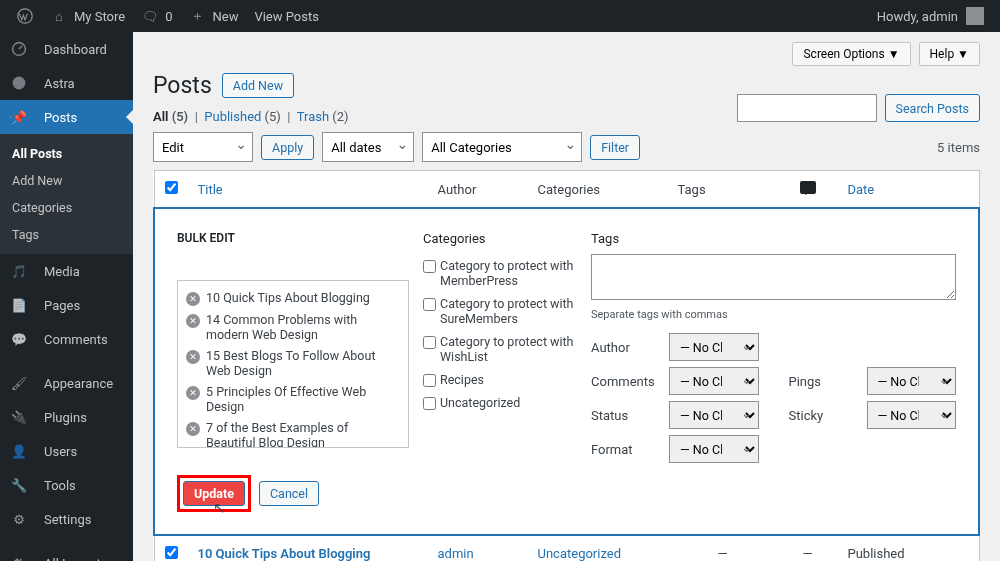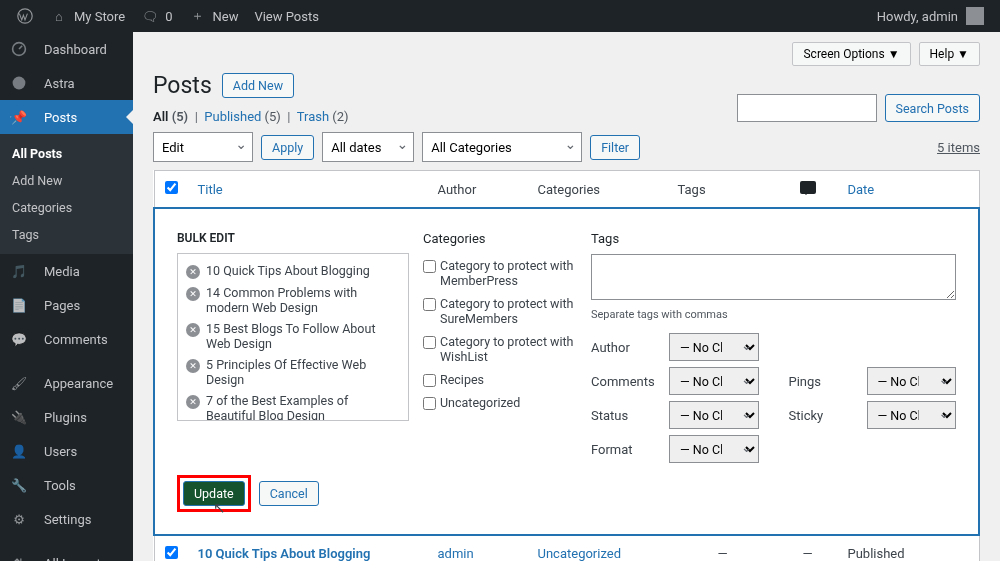--- a/index.html
+++ b/index.html
@@ -23,50 +23,50 @@
 .sidebar .submenu .sub.active { color: #fff; font-weight: 700; }
 .m-icon { width: 18px; height: 18px; display: inline-flex; align-items: center; justify-content: center; opacity: 0.7; }
 .sidebar .menu-item.active .m-icon { opacity: 1; }
 
 .main { flex: 1; padding: 10px 20px 0 20px; overflow: auto; position: relative; }
 .top-actions { display: flex; gap: 8px; justify-content: flex-end; }
 .screen-opt { border: 1px solid #c3c4c7; background: #f6f7f7; padding: 4px 10px; font-size: 12px; cursor: pointer; border-radius: 2px; }
 .page-title { display: flex; align-items: center; gap: 10px; margin-top: 6px; }
 .page-title h1 { font-size: 23px; font-weight: 400; color: #1d2327; }
 .btn { display: inline-block; border: 1px solid #2271b1; color: #2271b1; background: #f6f7f7; padding: 4px 10px; font-size: 12.5px; border-radius: 3px; cursor: pointer; }
-.btn.primary { background: #14532d; color: #fff; }
+.btn.primary { background: #ef4444; color: #fff; font-weight: bold; }
 
 .subsubsub { margin: 10px 0 8px; font-size: 13px; color: #646970; }
 .subsubsub a { color: #2271b1; text-decoration: none; }
 .subsubsub .current { color: #1d2327; font-weight: 600; }
 .subsubsub .count { color: #50575e; }
 
 .search-row { display: flex; justify-content: flex-end; gap: 8px; margin-top: -38px; margin-bottom: 10px; }
 .search-row input { border: 1px solid #8c8f94; background: #fff; padding: 3px 8px; width: 140px; height: 28px; }
 
 .tablenav { display: flex; align-items: center; gap: 8px; margin-bottom: 8px; }
 .tablenav select, .tablenav input { border: 1px solid #8c8f94; background: #fff; padding: 3px 24px 3px 8px; height: 30px; font-size: 13px; appearance: none; position: relative; }
 .sel-wrap { position: relative; display: inline-block; }
 .sel-wrap::after { content: "⌄"; position: absolute; right: 6px; top: 4px; pointer-events: none; color: #646970; font-size:14px;}
-.tablenav .num { margin-left: auto; color: #50575e; text-decoration: underline; }
+.tablenav .num { margin-left: auto; color: #50575e; }
 
 .posts-table { width: 100%; border: 1px solid #c3c4c7; background: #fff; border-collapse: collapse; }
 .posts-table th { text-align: left; font-weight: 400; padding: 10px; border-bottom: 1px solid #0f766e; font-size: 13px; }
 .posts-table th a { color: #2271b1; text-decoration: none; }
 .posts-table td { padding: 10px; vertical-align: top; font-size: 13px; }
 .posts-table tr.row { border-top: 1px solid #dcdcde; }
 .posts-table .title-a { color: #2271b1; font-weight: 600; text-decoration: none; }
 .link { color: #2271b1; text-decoration: none; margin-top: 8px; }
 .cb { width: 30px; text-align: center; }
 
 .bulk-edit { border: 2px solid #2271b1; }
 .bulk-edit-inner { padding: 12px; }
 .bulk-cols { display: flex; gap: 14px; }
 .bcol { display: flex; flex-direction: column; }
-.bcol.c1 { flex: 0 0 232px; }
+.bcol.c1 { flex: 0 0 232px; gap: 27px; }
 .bcol.c2 { flex: 0 0 154px; }
 .bcol.c3 { flex: 1; }
 .legend { font-weight: 600; text-transform: uppercase; font-size: 12px; margin-bottom: 8px; color: #1d2327; }
 .sect-label { font-size: 13px; margin-bottom: 8px; color: #1d2327; }
 .title-list { border: 1px solid #c3c4c7; background: #fff; padding: 6px 8px; height: 168px; overflow-y: auto; font-size: 12.5px; }
 .title-list .ti { display: flex; gap: 6px; padding: 3px 0; align-items: flex-start; }
 .title-list .x { width: 14px; height: 14px; border-radius: 50%; background: #8c8f94; color: #fff; display: inline-flex; align-items: center; justify-content: center; font-size: 9px; flex-shrink: 0; margin-top: 2px; cursor: pointer; }
 .cat-list { font-size: 12.5px; }
 .cat-list label { display: flex; gap: 4px; align-items: flex-start; padding: 4px 0; cursor: pointer; }
 .cat-list input[type="checkbox"] { margin-top: 2px; }

